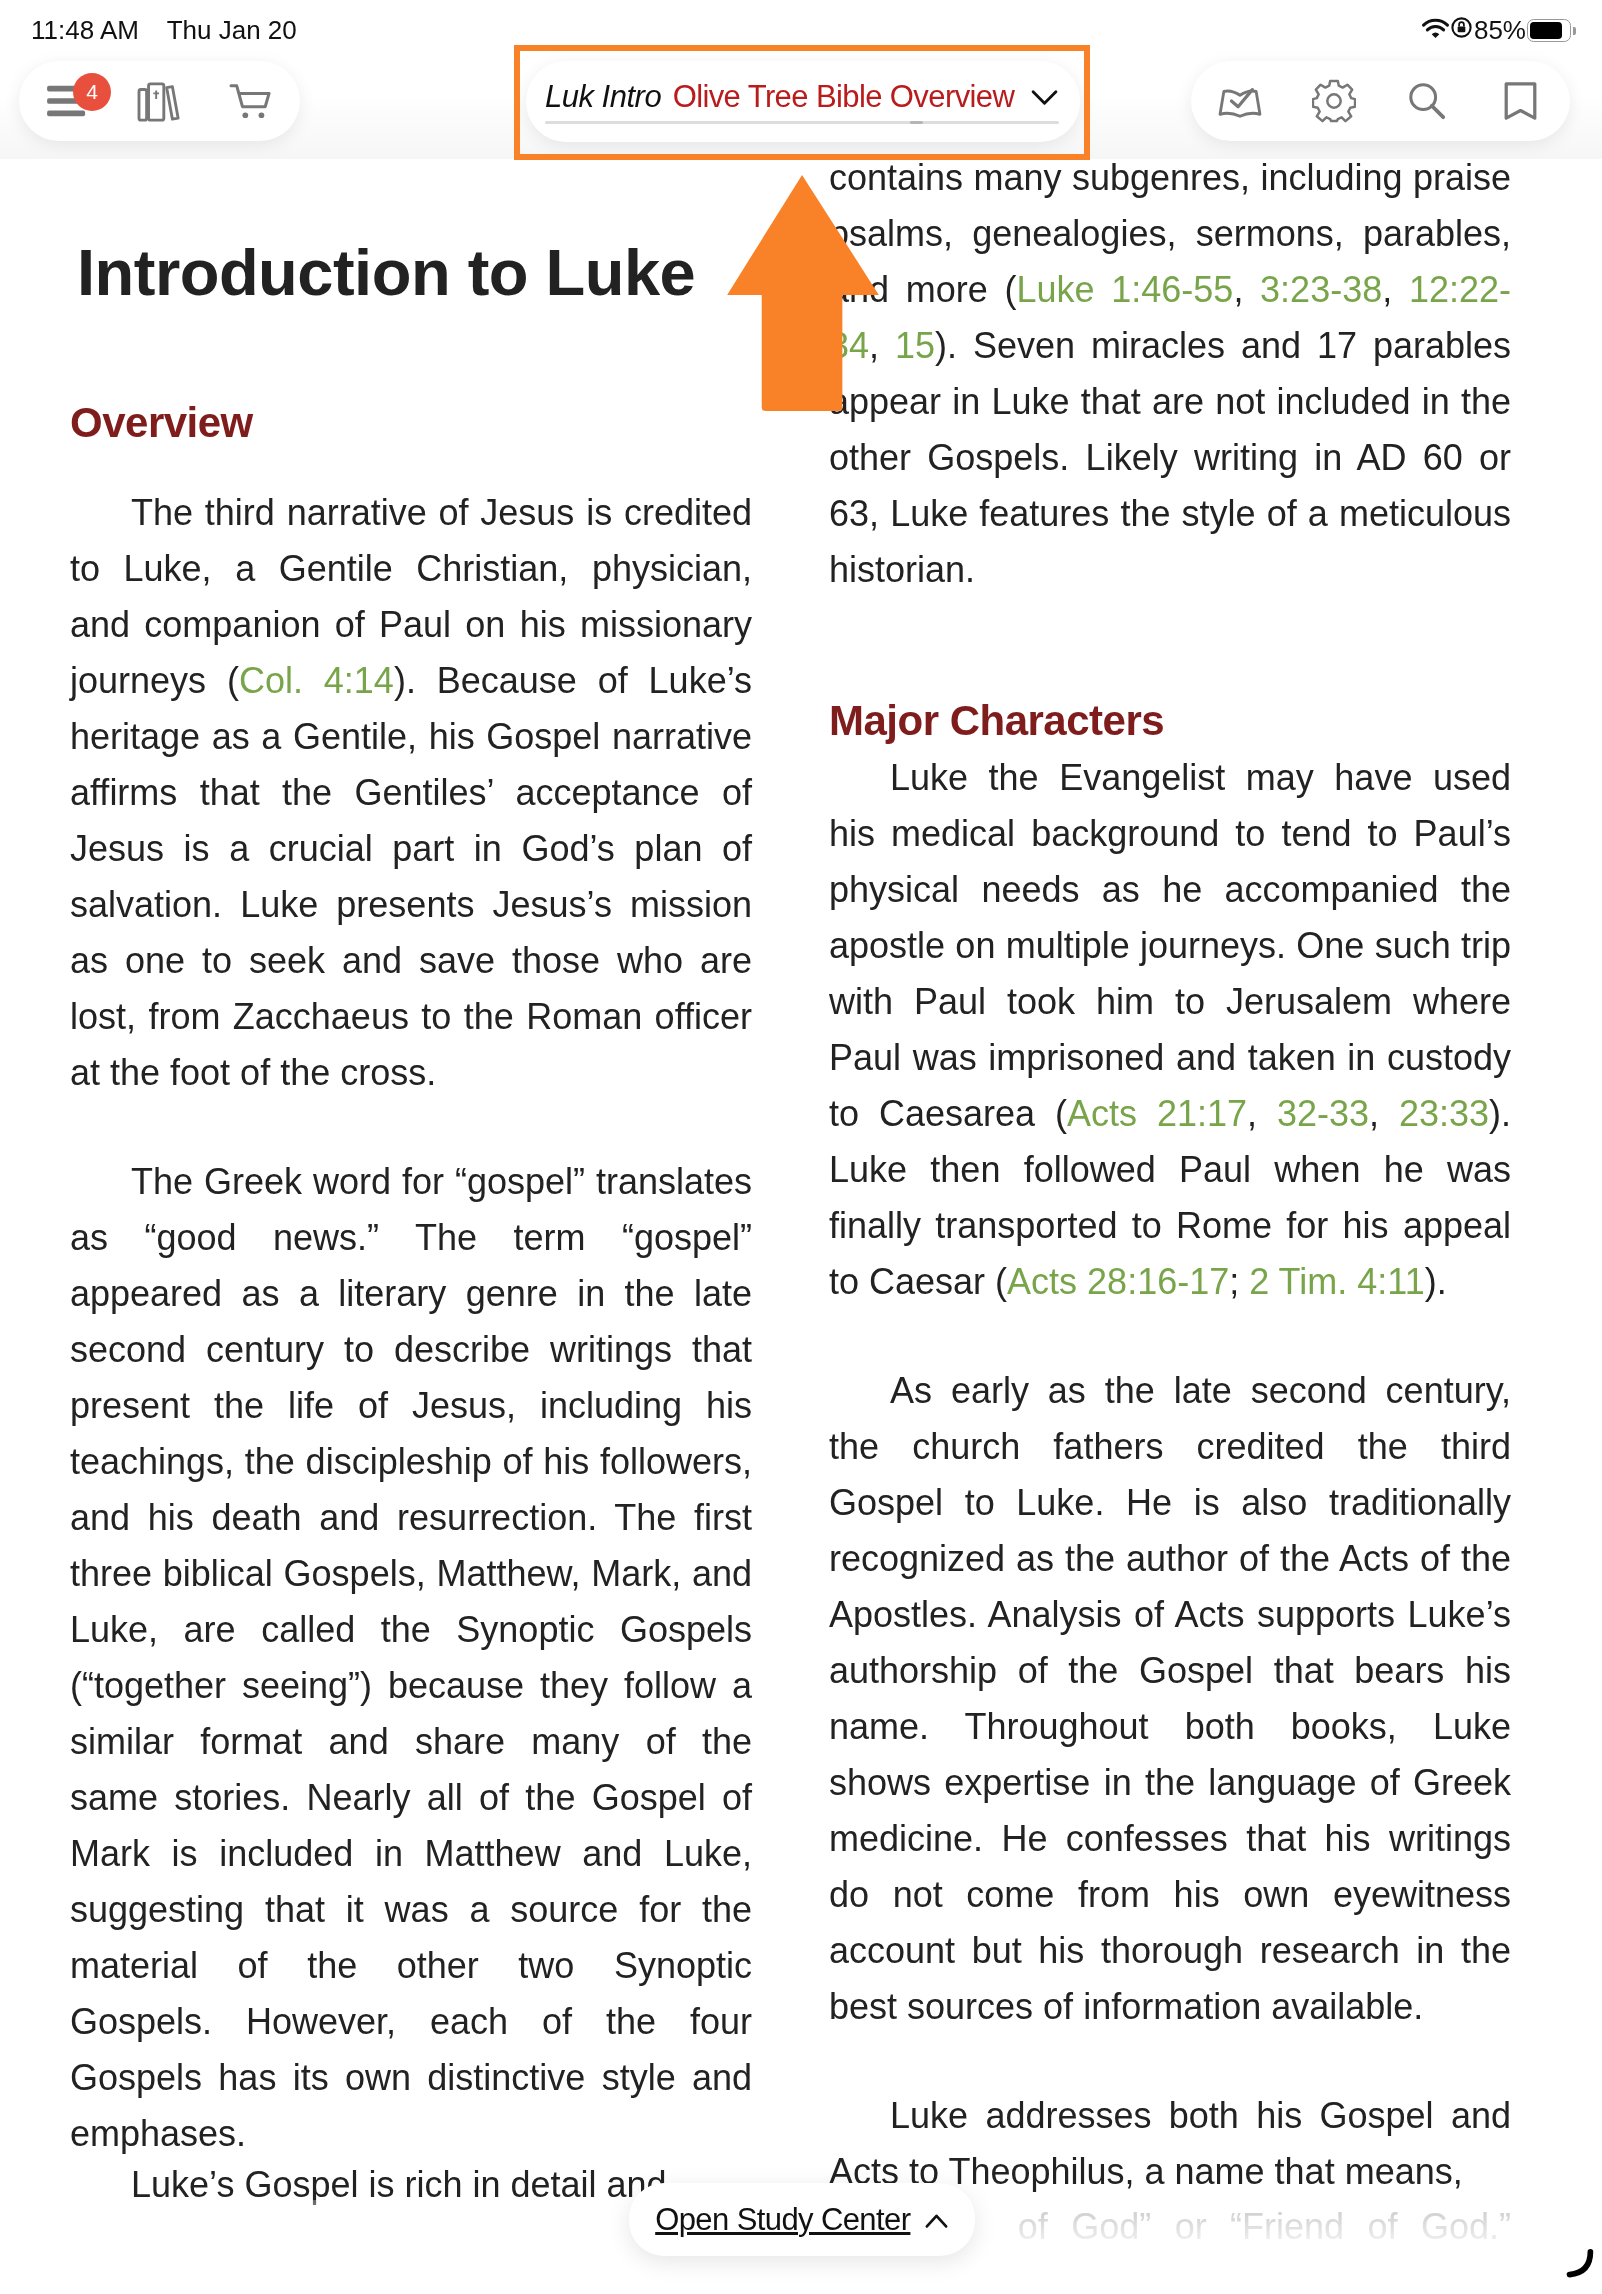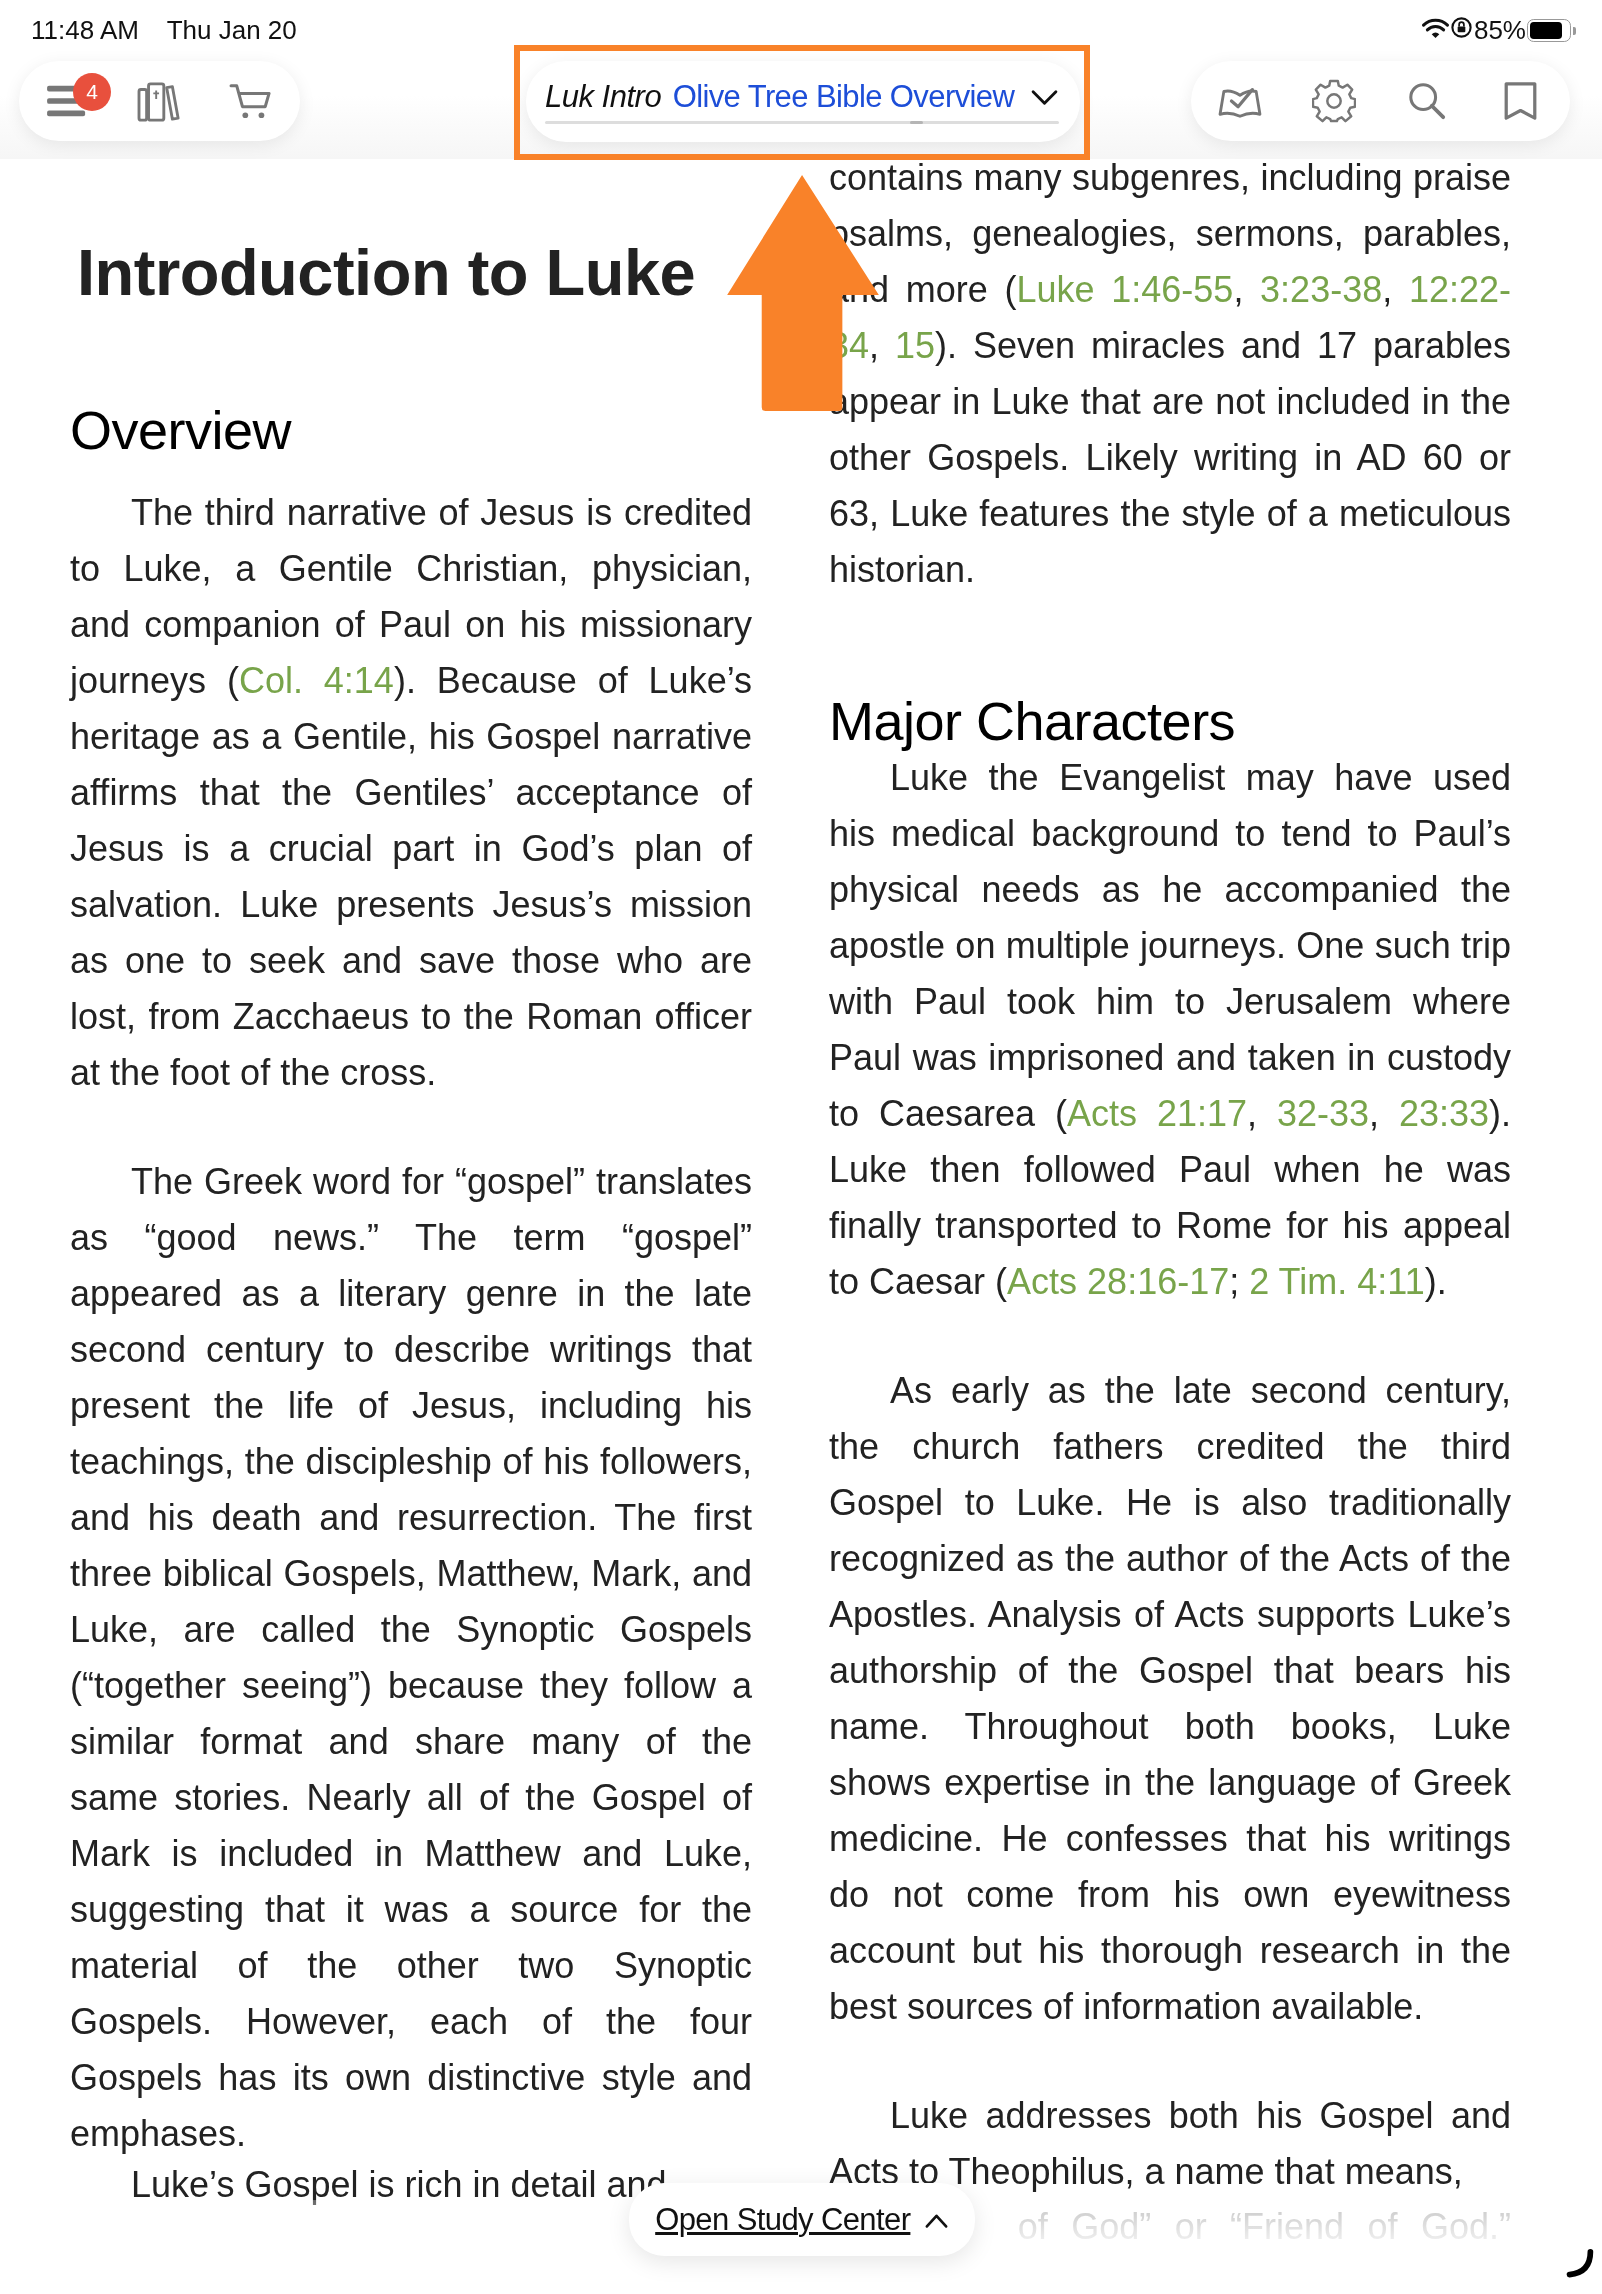--- a/index.html
+++ b/index.html
@@ -19,33 +19,33 @@
   .pill { position: absolute; background: #fff; border-radius: 40px; box-shadow: 0 3.8px 17.3px rgba(0,0,0,0.08); display: flex; align-items: center; }
   .left-pill { left: 19px; top: 61px; width: 281px; height: 80px; padding: 0 25px; justify-content: space-between; }
   .right-pill { left: 1191px; top: 61px; width: 379px; height: 80px; padding: 0 25px; justify-content: space-between; }
   .icon-btn { width: 48px; height: 48px; display: flex; align-items: center; justify-content: center; position: relative; cursor: pointer; }
   .icon-btn svg { display: block; }
   .badge { position: absolute; left: 29px; top: -3.8px; width: 38px; height: 38px; border-radius: 50%; background: #e8503d; color: #fff; font-size: 21px; display: flex; align-items: center; justify-content: center; }
 
   .title-pill { left: 526px; top: 61px; width: 554px; height: 81px; padding: 0 21px 0 19px; flex-direction: column; justify-content: center; align-items: stretch; }
   .title-row { display: flex; align-items: center; font-size: 31px; white-space: nowrap; }
   .title-book { color: #111; font-weight: normal; margin-right: 11.5px; letter-spacing: -0.5px; font-style: italic; }
-  .title-resource { color: #1d4ed8; font-weight: 300; letter-spacing: -0.6px; flex: 1; }
+  .title-resource { color: #b91c1c; font-weight: 300; letter-spacing: -0.6px; flex: 1; }
   .chev { margin-left: 7.7px; }
   .title-progress { margin-top: 5.8px; height: 3.8px; background: #ddd; border-radius: 1.9px; position: relative; }
   .title-progress .knob { position: absolute; left: 71%; width: 13.4px; height: 3.8px; background: #b5b5b5; border-radius: 1.9px; }
 
   .highlight-box { position: absolute; left: 514px; top: 45px; width: 576px; height: 115px; border: 6.7px solid #f98229; pointer-events: none; }
   .arrow { position: absolute; left: 725px; top: 173px; pointer-events: none; }
 
   .col { position: absolute; font-size: 36px; line-height: 56px; color: #222; text-align: justify; }
   .col-left { left: 70px; top: 0; width: 682px; }
   .col-right { left: 829px; top: 0; width: 682px; }
   .book-title { position: absolute; left: 77px; top: 235px; font-size: 65px; font-weight: bold; color: #222; white-space: nowrap; letter-spacing: -0.5px; }
-  .h2 { position: absolute; font-size: 54px; font-weight: normal; color: #000000; white-space: nowrap; letter-spacing: -0.5px; }
+  .h2 { position: absolute; font-size: 42px; font-weight: bold; color: #7f1d1d; white-space: nowrap; letter-spacing: -0.5px; }
   .para { position: absolute; width: 682px; }
   .para p { text-indent: 61px; }
   .ref { color: #78a44a; cursor: pointer; }
   .faded { color: #aaa; }
 
   .study-pill { position: absolute; left: 629px; top: 2183px; width: 346px; height: 73px; border-radius: 35px; background: #fff; box-shadow: 0 5.8px 23px rgba(0,0,0,0.10); display: flex; align-items: center; justify-content: center; gap: 13.4px; font-size: 31px; color: #111; letter-spacing: -0.6px; cursor: pointer; text-decoration: underline; }
   .bottom-fade { position: absolute; left: 0; top: 2200px; width: 1602px; height: 94px; background: linear-gradient(rgba(255,255,255,0.3), #fff 60%); }
   .corner-mark { position: absolute; left: 1560px; top: 2248px; }
 </style>
 </head>

